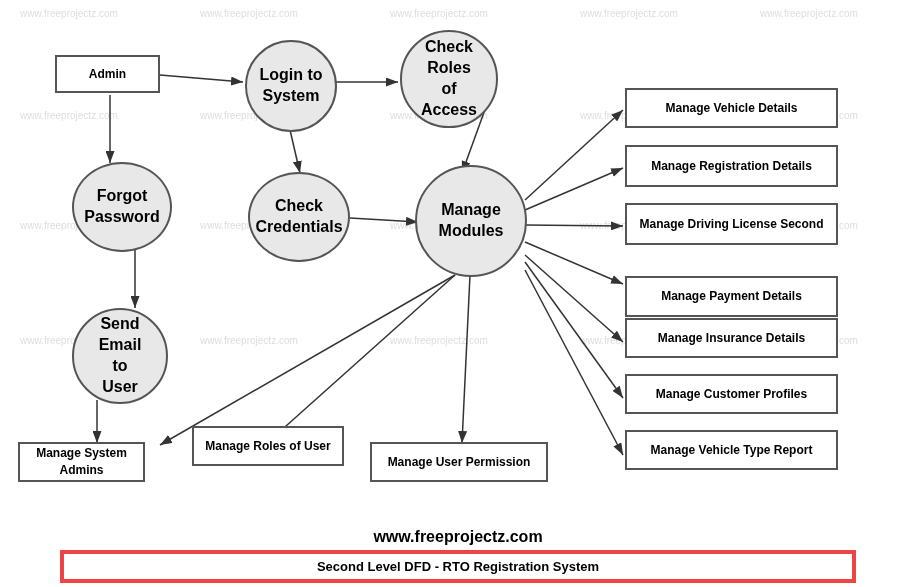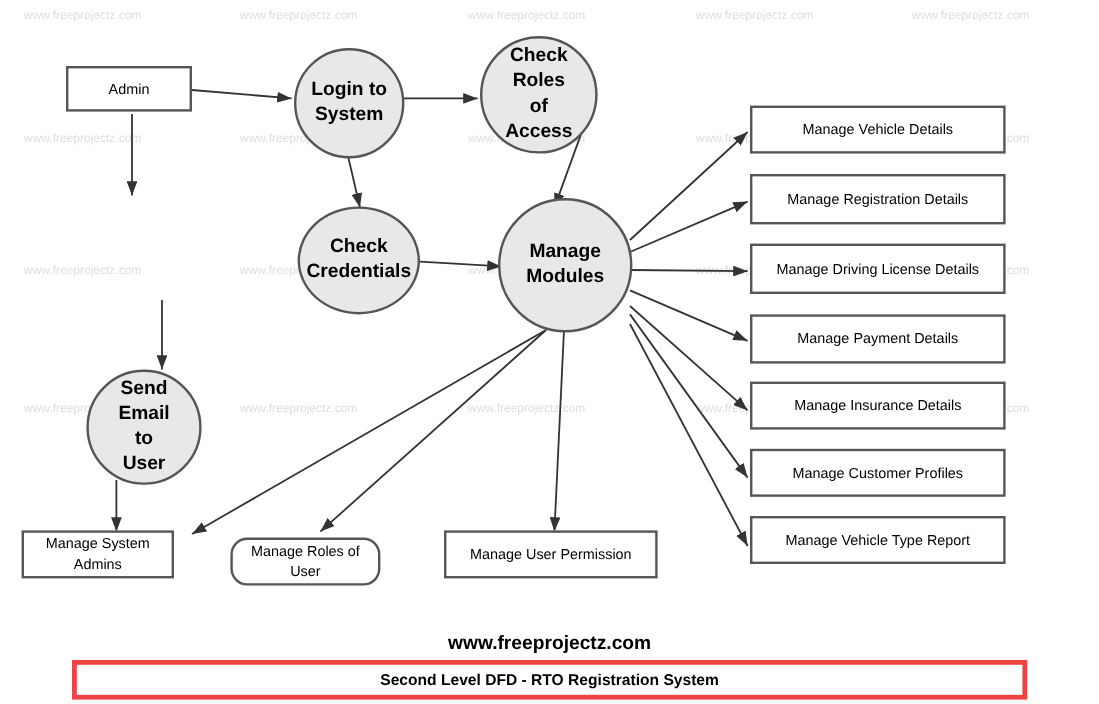--- a/index.html
+++ b/index.html
@@ -41,21 +41,21 @@
     }
     
     .rect {
       position: absolute;
       background: #fff;
       border: 2px solid #555;
       display: flex;
       align-items: center;
       justify-content: center;
       text-align: center;
-      font-weight: normal;
+      font-weight: bold;
       font-size: 12px;
       line-height: 1.4;
       padding: 4px;
     }
     
     .arrows-svg {
       position: absolute;
       top: 0; left: 0;
       width: 916px;
       height: 587px;
@@ -157,20 +157,23 @@
   <div class="circle" style="left:245px;top:40px;width:92px;height:92px;">
     <span>Login
 to
 System</span>
   </div>
 
   <div class="circle" style="left:400px;top:30px;width:98px;height:98px;">
     <span>Check<br>Roles<br>of<br>Access</span>
   </div>
 
+  <div class="circle" style="left:72px;top:162px;width:100px;height:90px;">
+    <span>Forgot<br>Password</span>
+  </div>
 
   <div class="circle" style="left:248px;top:172px;width:102px;height:90px;">
     <span>Check<br>Credentials</span>
   </div>
 
   <div class="circle" style="left:415px;top:165px;width:112px;height:112px;">
     <span>Manage<br>Modules</span>
   </div>
 
   <div class="circle" style="left:72px;top:308px;width:96px;height:96px;">
@@ -183,44 +186,44 @@
 
   <div class="rect" style="left:625px;top:88px;width:213px;height:40px;">
     <span>Manage Vehicle Details</span>
   </div>
 
   <div class="rect" style="left:625px;top:145px;width:213px;height:42px;">
     <span>Manage Registration Details</span>
   </div>
 
   <div class="rect" style="left:625px;top:203px;width:213px;height:42px;">
-    <span>Manage Driving License Details</span>
-  </div>
-
-  <div class="rect" style="left:625px;top:262px;width:213px;height:41px;text-align:right;">
+    <span>Manage Driving License Second</span>
+  </div>
+
+  <div class="rect" style="left:625px;top:276px;width:213px;height:41px;text-align:right;">
     <span>Manage Payment Details</span>
   </div>
 
   <div class="rect" style="left:625px;top:318px;width:213px;height:40px;">
     <span>Manage Insurance Details</span>
   </div>
 
   <div class="rect" style="left:625px;top:374px;width:213px;height:40px;">
     <span>Manage Customer Profiles</span>
   </div>
 
   <div class="rect" style="left:625px;top:430px;width:213px;height:40px;">
     <span>Manage Vehicle Type Report</span>
   </div>
 
   <div class="rect" style="left:18px;top:442px;width:127px;height:40px;">
     <span>Manage System Admins</span>
   </div>
 
-  <div class="rect" style="left:192px;top:448px;width:125px;height:40px;border-radius:14px;">
+  <div class="rect" style="left:192px;top:426px;width:152px;height:40px;">
     <span>Manage Roles of User</span>
   </div>
 
   <div class="rect" style="left:370px;top:442px;width:178px;height:40px;">
     <span>Manage User Permission</span>
   </div>
 
   <div class="bottom-bar" style="bottom:0;position:absolute;">
     <div class="website-label">www.freeprojectz.com</div>
     <div class="title-bar">Second Level DFD - RTO Registration System</div>

